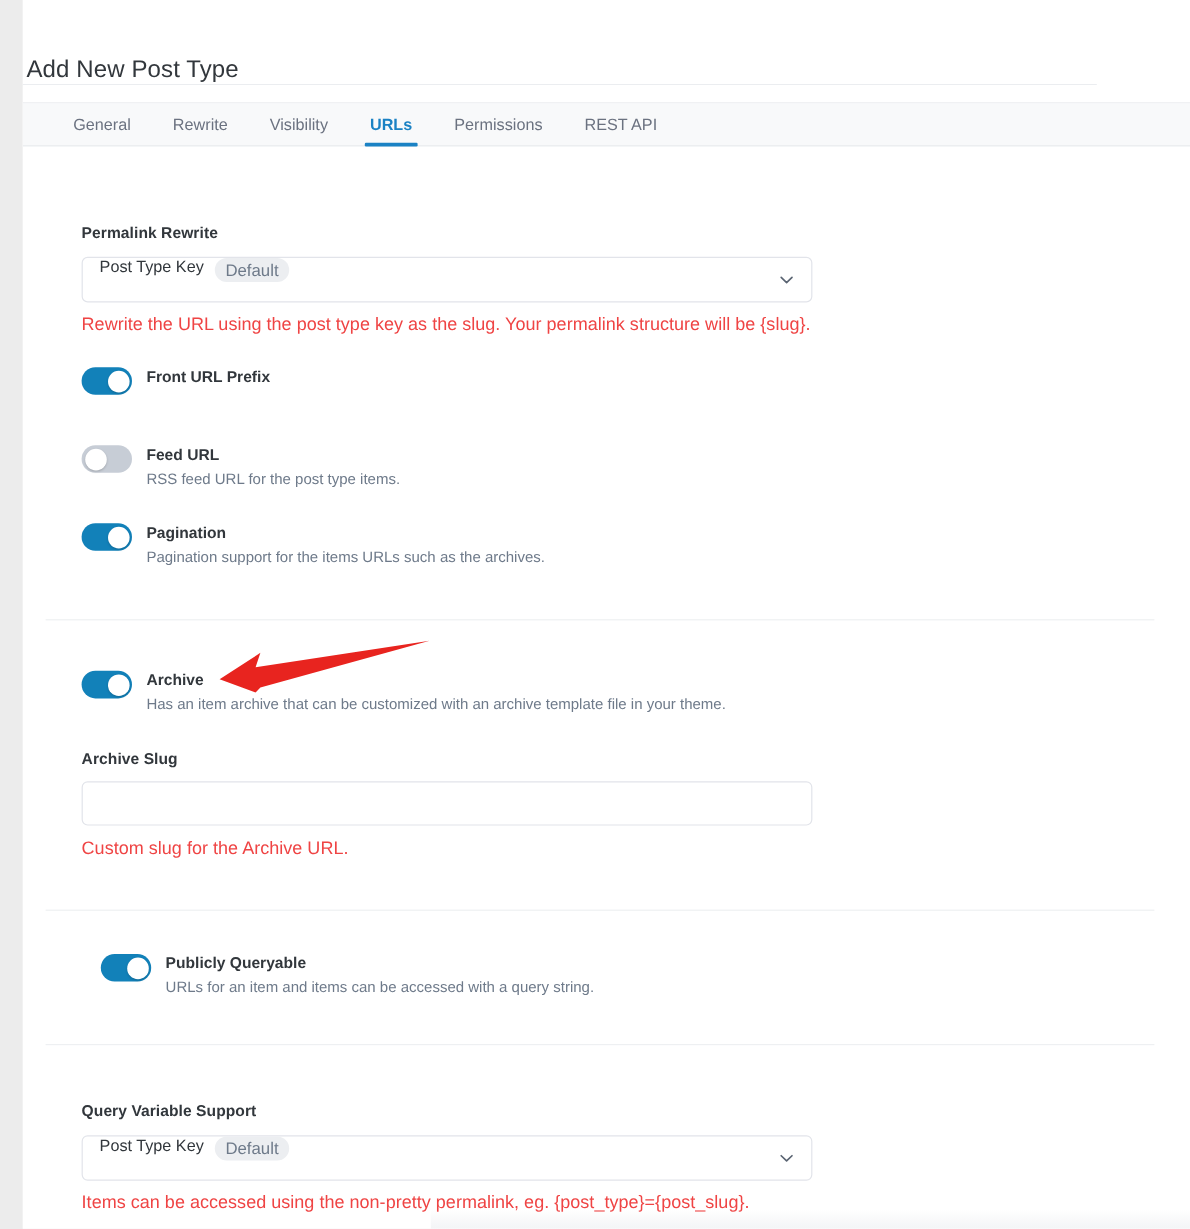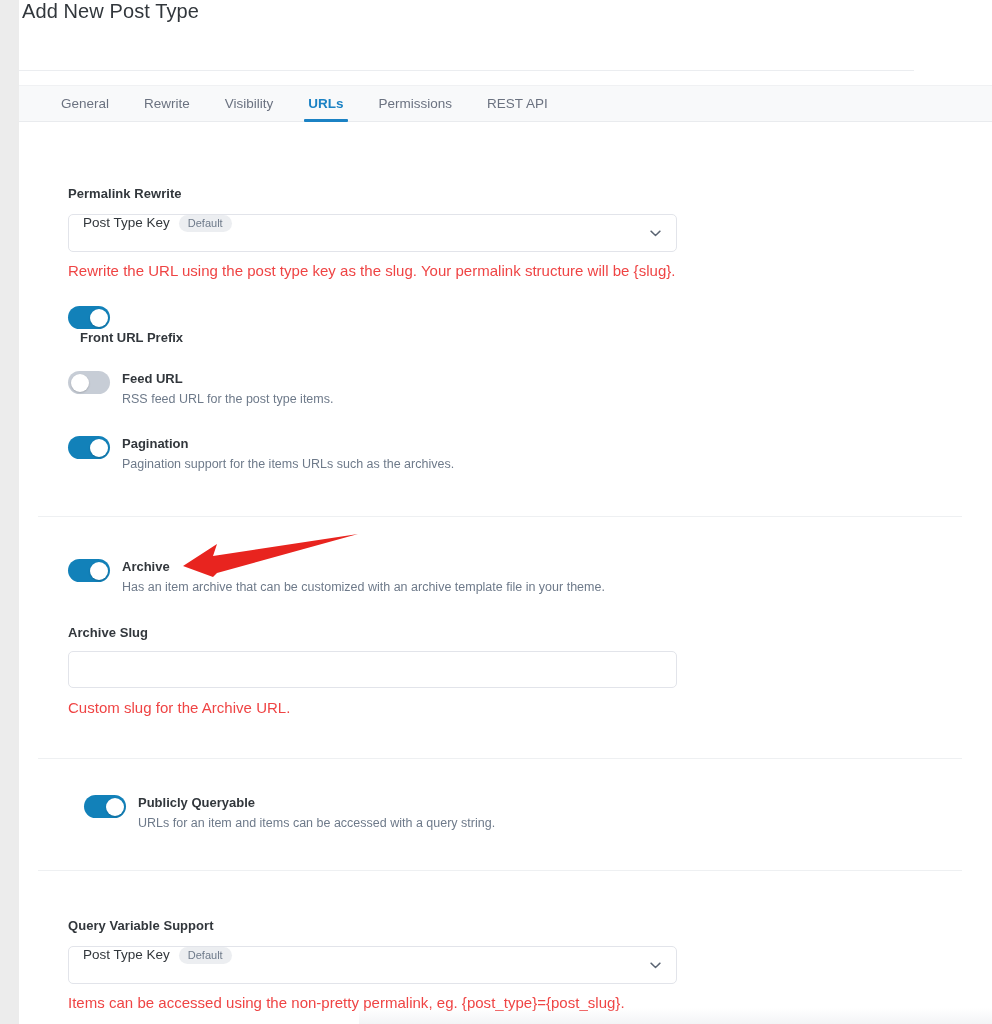--- a/index.html
+++ b/index.html
@@ -41,21 +41,21 @@
 
   
   #page-header {
     position: absolute;
     left: 0; top: 0;
     width: 895px;
     height: 71px;
     background: #ffffff;
     border-bottom: 1px solid #ebedf0;
     display: flex;
-    align-items: flex-start;
+    align-items: flex-end;
   }
   #page-title {
     margin-left: 3px;
     font-size: 20px;
     font-weight: 400;
     color: #32373c;
     letter-spacing: 0.1px;
   }
 
   
@@ -137,21 +137,21 @@
     cursor: pointer;
   }
   .select-value {
     font-size: 13.5px;
     color: #32373c;
   }
   .badge {
     margin-left: 9px;
     background: #eceef1;
     color: #6e7a8a;
-    font-size: 11px;
+    font-size: 14px;
     border-radius: 10px;
     padding: 2.5px 9px 3px;
     line-height: 1;
   }
   .chev {
     position: absolute;
     right: 13px;
     top: 50%;
     transform: translateY(-50%);
     width: 15px; height: 15px;
@@ -274,21 +274,21 @@
           <span class="badge">Default</span>
           <span class="chev">
             <svg viewBox="0 0 16 16" width="15" height="15" fill="none" stroke="#5a6472" stroke-width="1.5" stroke-linecap="round" stroke-linejoin="round">
               <path d="M3.2 6 L8 10.6 L12.8 6"></path>
             </svg>
           </span>
         </div>
         <div class="helper" style="margin-top:10px;">Rewrite the URL using the post type key as the slug. Your permalink structure will be {slug}.</div>
       </div>
 
-      <div class="abs toggle-row" style="left:49px; top:172px;flex-direction:column;">
+      <div class="abs toggle-row" style="left:49px; top:172px;">
         <div class="switch on">
             <span class="knob"></span>
           </div>
         <div class="toggle-text">
           <div class="toggle-title">Front URL Prefix</div>
         </div>
       </div>
 
       <div class="abs toggle-row" style="left:49px; top:237px;">
         <div class="switch">

